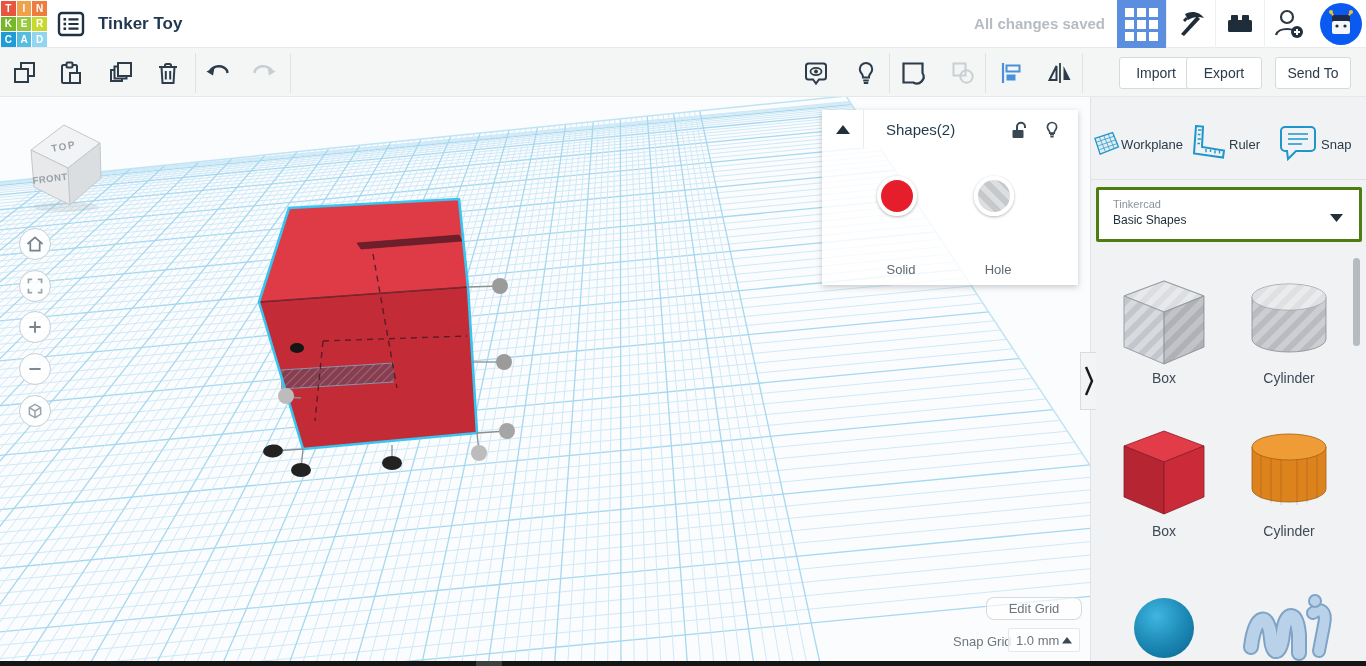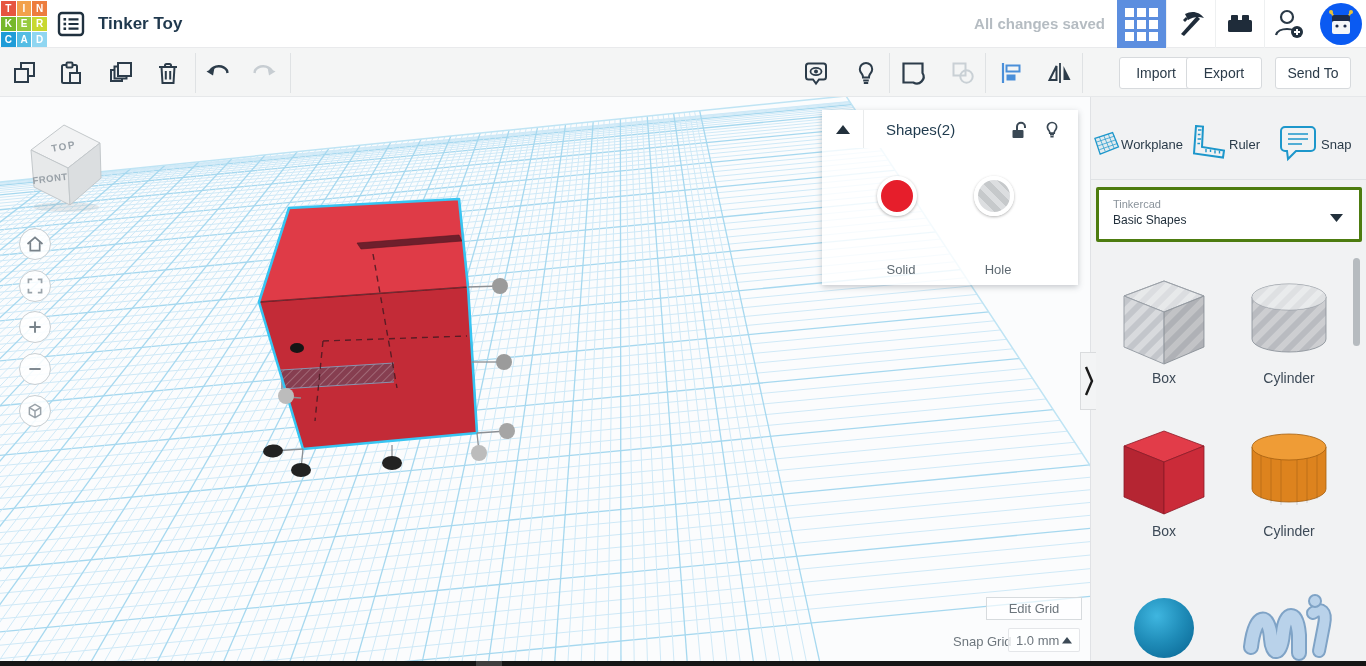--- a/index.html
+++ b/index.html
@@ -42,21 +42,21 @@
   
   .canvas { position:absolute; left:0; top:97px; width:1090px; height:564px;
     background:#fbfcfd; overflow:hidden; z-index:1; }
   .scene { position:absolute; left:0; top:0; }
   .nav-btn { position:absolute; left:19px; width:32px; height:32px; border-radius:50%;
     background:rgba(255,255,255,0.88); border:1px solid #c9cfd3; display:flex;
     align-items:center; justify-content:center; cursor:pointer; z-index:3; }
   .grid-ctl { position:absolute; z-index:3; color:#6d767d; font-size:13px; }
   .editgrid-btn { left:986px; top:500px; width:96px; height:23px;
     background:rgba(255,255,255,0.68); border:1px solid rgba(208,213,216,0.85);
-    border-radius:0; display:flex; align-items:center; justify-content:center; cursor:pointer; }
+    border-radius:8px; display:flex; align-items:center; justify-content:center; cursor:pointer; }
   .snap-label { left:946px; top:537px; text-shadow:0 0 3px #fff;margin-left:7px; }
   .snap-dd { left:1008px; top:531px; width:72px; height:24px;
     background:rgba(255,255,255,0.78); border:1px solid rgba(216,220,223,0.7); border-radius:2px;
     display:flex; align-items:center; justify-content:space-between; padding:0 7px; cursor:pointer; }
 
   
   .panel { position:absolute; left:822px; top:110px; width:256px; z-index:8;
     box-shadow:0 2px 6px rgba(60,70,80,0.28); }
   .panel-hdr { height:38px; background:#fff; display:flex; align-items:center; position:relative; }
   .panel-collapse { width:42px; height:38px; border-right:1px solid #e9ebec; display:flex;

